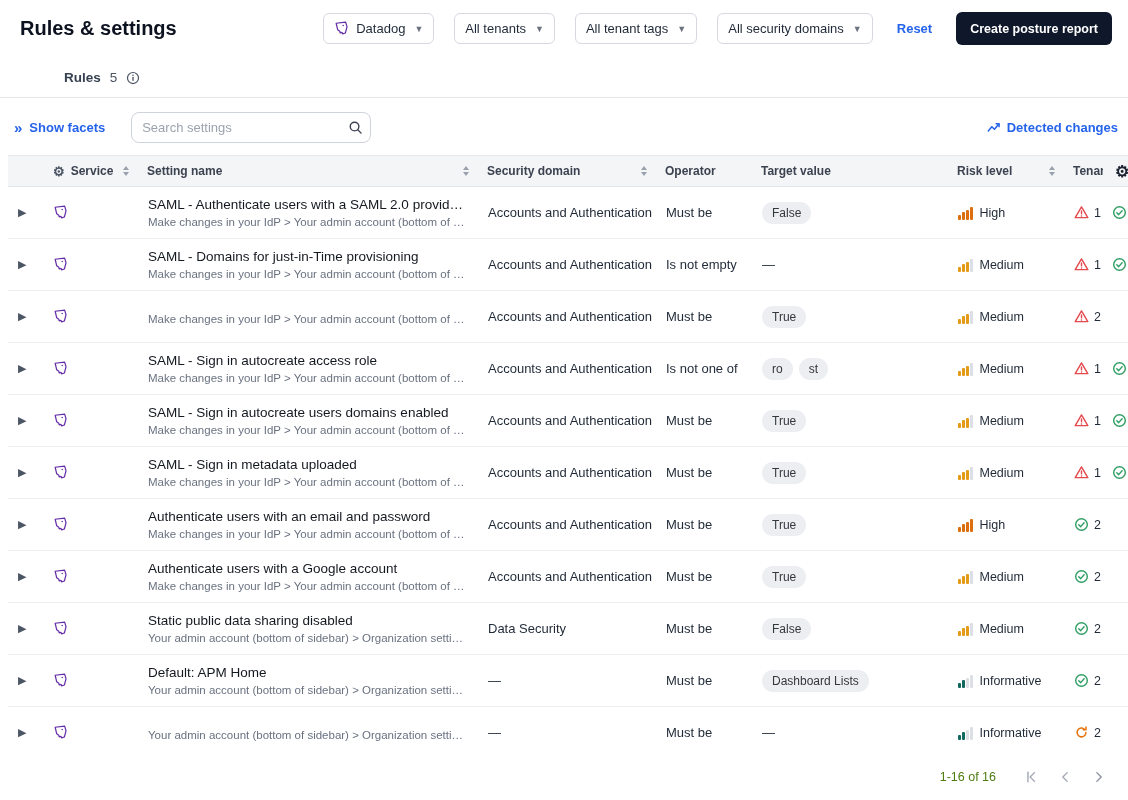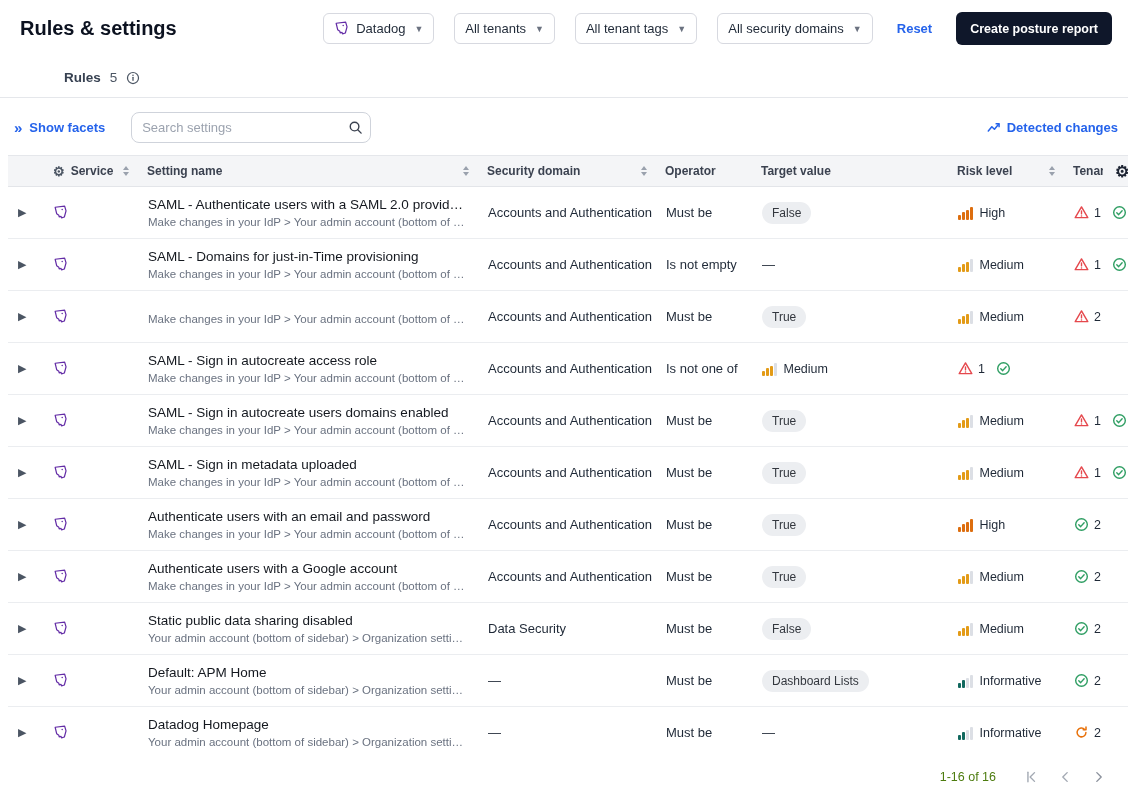--- a/index.html
+++ b/index.html
@@ -324,20 +324,21 @@
               <path d="M2.3 2.4 12.4 1.2l1.5 5-1.8 6.6-3 .9-.5-1.5-2 .4-.4-1.7-2.3-1.6z" fill="none" stroke="#632CA6" stroke-width="1.3" stroke-linejoin="round"></path>
               <circle cx="9.8" cy="4.8" r=".8" fill="#632CA6"></circle>
             </svg>
           </span>
           <div class="namecell" data-name="setting-name-cell">
             <div class="name" data-name="setting-name">SAML - Sign in autocreate access role</div>
             <div class="sub" data-name="setting-path">Make changes in your IdP &gt; Your admin account (bottom of side...</div>
           </div>
           <div class="cell" data-name="security-domain-cell">Accounts and Authentication</div>
           <div class="cell" data-name="operator-cell">Is not one of</div>
+          <div class="cell" data-name="target-value-cell"><span class="pill" data-name="target-value-pill">ro</span><span class="pill" data-name="target-value-pill">st</span></div>
           <div class="risk" data-name="risk-level-cell">
             <span class="bars" data-name="risk-level-icon">
               <i style="height: 5px; background: rgb(227, 155, 23);"></i>
               <i style="height: 8px; background: rgb(227, 155, 23);"></i>
               <i style="height: 10px; background: rgb(227, 155, 23);"></i>
               <i style="height: 13px;"></i>
             </span>
             <span class="risk-label" data-name="risk-level-label">Medium</span>
           </div>
           <div class="status" data-name="tenant-status-cell">
@@ -597,21 +598,20 @@
         </div>
         <div class="row grid" data-name="table-row">
           <span class="chev" data-name="row-expand-chevron-icon">▶</span>
           <span class="svc" data-name="datadog-service-icon">
             <svg width="15" height="15" viewBox="0 0 16 16">
               <path d="M2.3 2.4 12.4 1.2l1.5 5-1.8 6.6-3 .9-.5-1.5-2 .4-.4-1.7-2.3-1.6z" fill="none" stroke="#632CA6" stroke-width="1.3" stroke-linejoin="round"></path>
               <circle cx="9.8" cy="4.8" r=".8" fill="#632CA6"></circle>
             </svg>
           </span>
           <div class="namecell" data-name="setting-name-cell">
-            <div class="name" data-name="setting-name">Datadog Homepage</div>
             <div class="sub" data-name="setting-path">Your admin account (bottom of sidebar) &gt; Organization settings...</div>
           </div>
           <div class="cell" data-name="security-domain-cell">—</div>
           <div class="cell" data-name="operator-cell">Must be</div>
           <div class="cell" data-name="target-value-cell">—</div>
           <div class="risk" data-name="risk-level-cell">
             <span class="bars" data-name="risk-level-icon">
               <i style="height: 5px; background: rgb(17, 104, 94);"></i>
               <i style="height: 8px; background: rgb(17, 104, 94);"></i>
               <i style="height: 10px;"></i>

